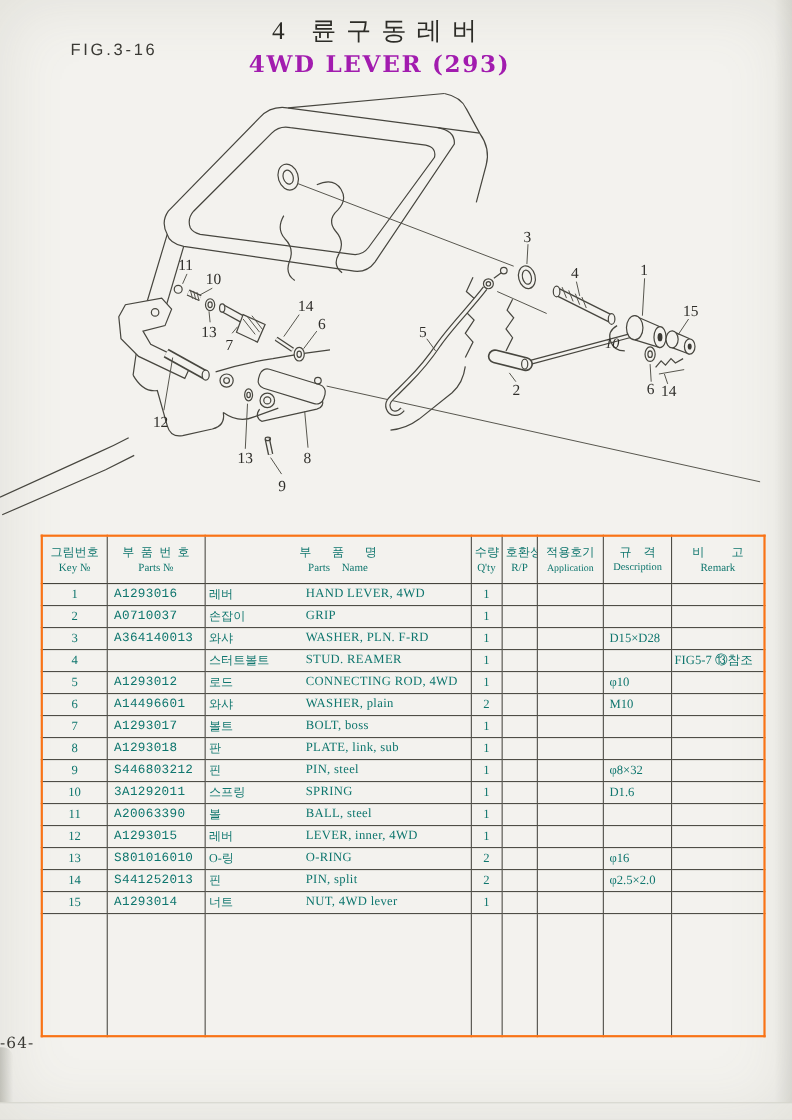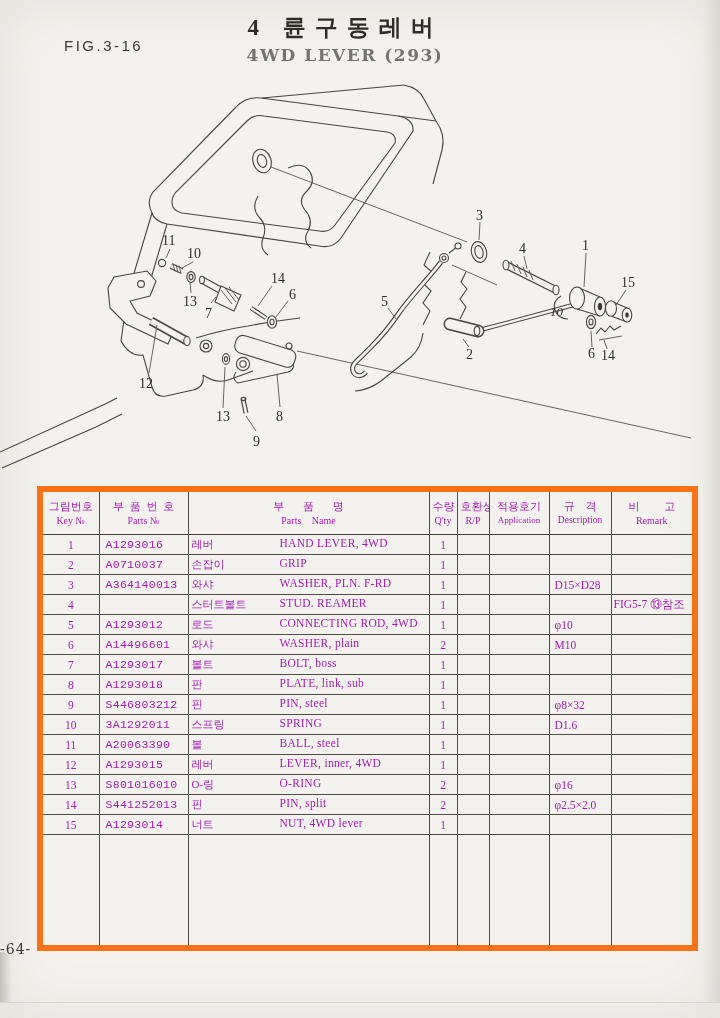--- a/index.html
+++ b/index.html
@@ -5,38 +5,38 @@
   html,body{margin:0;padding:0;}
   body{width:720px;height:1018px;background:#d9d9d5;position:relative;
        font-family:"Liberation Serif",serif;}
   .page{position:absolute;inset:0;background:#f3f2ee;overflow:hidden;
         box-shadow:inset 0 0 60px rgba(110,110,95,.14);}
   .page::after{content:"";position:absolute;top:0;right:0;bottom:16px;width:16px;
         background:linear-gradient(270deg,rgba(90,90,80,.12),rgba(0,0,0,0));pointer-events:none;}
   .fig-label{position:absolute;left:64px;top:37px;font:15px "Liberation Sans",sans-serif;
         letter-spacing:2.5px;color:#3a3934;}
   .title-kr{position:absolute;left:0;right:30px;top:12px;text-align:center;
-        font-family:"Liberation Serif",serif;font-weight:bold;font-size:23px;
+        font-family:"Liberation Serif",serif;font-weight:normal;font-size:23px;
         letter-spacing:9px;color:#2d2c27;}
   .title-en{position:absolute;left:0;right:30px;top:45px;text-align:center;
-        font-family:"DejaVu Serif",serif;font-weight:bold;font-size:17px;
-        letter-spacing:1.5px;color:#737373;}
+        font-family:"DejaVu Serif",serif;font-weight:bold;font-size:21px;
+        letter-spacing:1.5px;color:#a21caf;}
   .page-num{position:absolute;left:0;right:0;top:941px;
         font:14px "DejaVu Serif",serif;letter-spacing:1px;color:#3a3934;}
   svg.diagram{position:absolute;left:0;top:75px;}
   .ln{stroke:#47463f;fill:none;stroke-width:1.1;}
   .thin{stroke:#55544c;fill:none;stroke-width:.9;}
   .pf{fill:#f3f2ee;stroke:#47463f;stroke-width:1.1;}
   .dk{fill:#3c3b36;stroke:none;}
   text.co{font-family:"Liberation Serif",serif;font-size:14px;fill:#2f2e2a;}
   text.it{font-style:italic;font-size:13px;}
   
   .parts-table{position:absolute;left:37px;top:486px;width:659px;
-        border-collapse:collapse;table-layout:fixed;color:#a21caf;
-        border:6px solid #f97316;}
+        border-collapse:collapse;table-layout:fixed;color:#0f766e;
+        border:2px solid #f97316;}
   .parts-table th,.parts-table td{border:1px solid #4e4d46;padding:0 3px;
         overflow:hidden;white-space:nowrap;font-weight:normal;}
   .parts-table thead th{height:42px;text-align:center;border-bottom:1.5px solid #45443c;}
   .h-kr{display:block;font-size:11px;line-height:15px;}
   .h-en{display:block;font-size:10px;line-height:13px;font-family:Liberation Serif, serif;}
   .ws1{word-spacing:3px;font-family:Liberation Serif, serif;} .ws2{word-spacing:16px;} .ws3{word-spacing:8px;} .ws4{word-spacing:22px;}
   .parts-table tbody td{height:19px;font-size:11.5px;}
   td.c{text-align:center;font-size:11px;}
   td.pn{font-family:"Liberation Mono",monospace;font-size:10px;padding-left:6px;letter-spacing:.3px;}
   td.nm .kr{display:inline-block;width:88px;font-size:11px;vertical-align:middle;}

